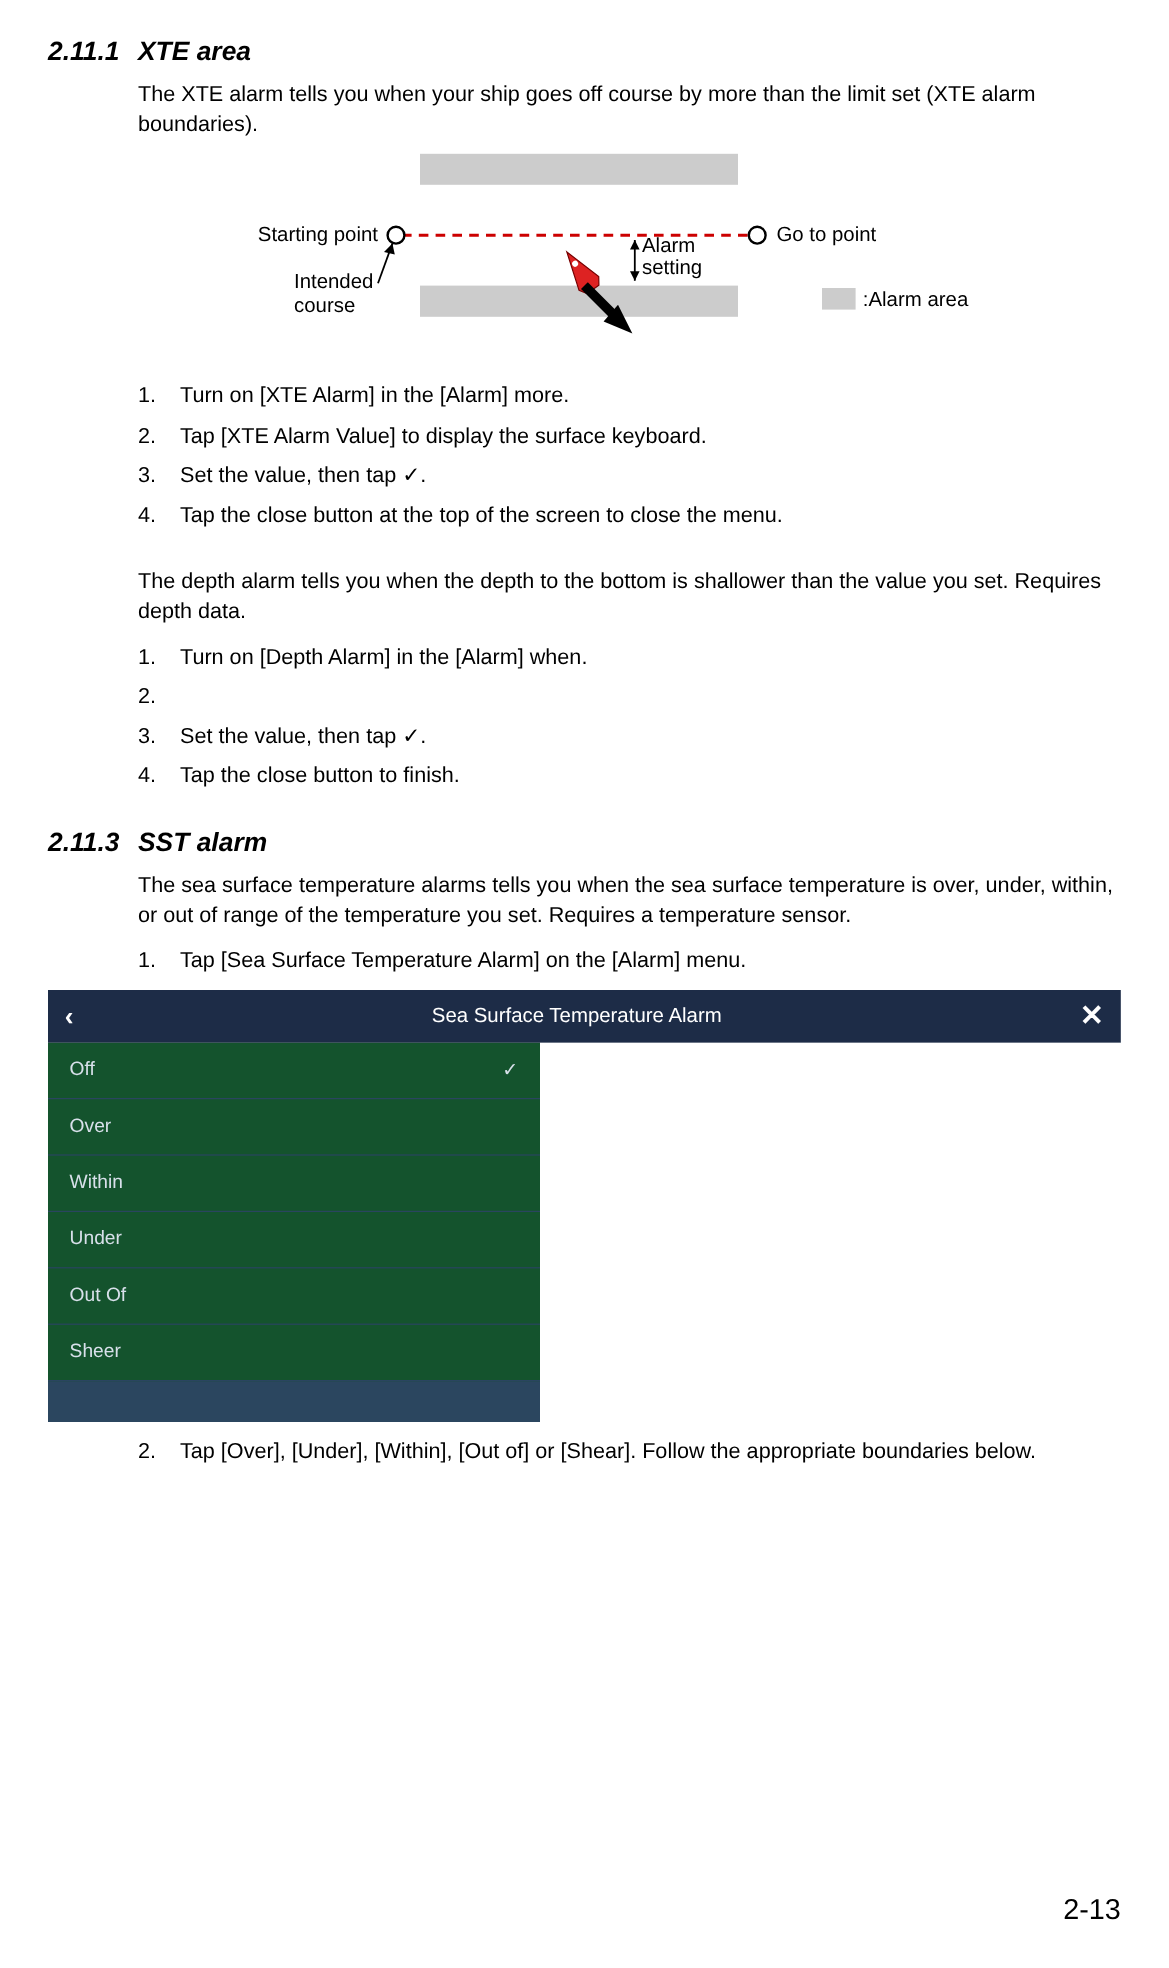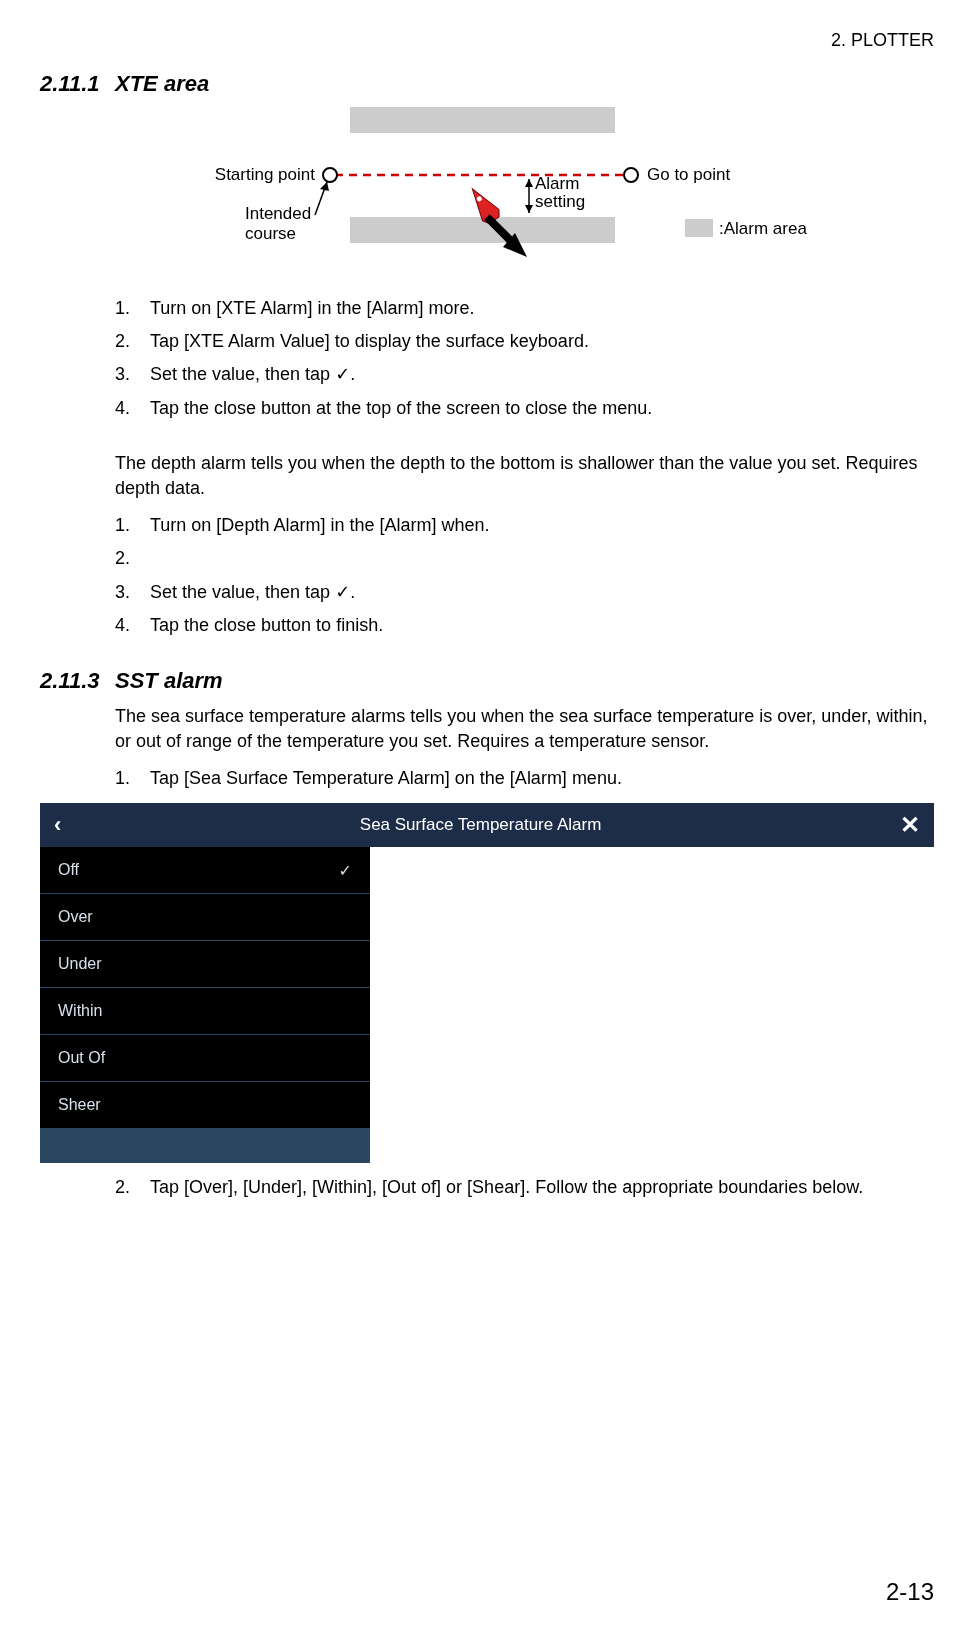--- a/index.html
+++ b/index.html
@@ -78,22 +78,22 @@
     font-weight: bold;
   }
   .ss-header .close {
     font-size: 24px;
     font-weight: bold;
   }
   .ss-body {
     display: flex;
   }
   .ss-list {
-    width: 330px;
-    background: #000000;
+    width: 410px;
+    background: #14532d;
     color: #d8e0ea;
   }
   .ss-row {
     height: 46px;
     display: flex;
     align-items: center;
     justify-content: space-between;
     padding: 0 18px;
     border-bottom: 1px solid #2a4560;
     font-size: 16px;
@@ -116,27 +116,27 @@
     right: 40px;
     font-size: 24px;
     font-weight: normal;
   }
 </style>
 </head>
 <body>
 
 <div class="page">
 
-  <div class="page-header">2.  PLOTTER</div>
 
   <div class="section">
     <div class="section-heading">
       <span class="section-number">2.11.1</span>
       <span>XTE area</span>
     </div>
+    <div class="body-text">The XTE alarm tells you when your ship goes off course by more than the limit set (XTE alarm boundaries).</div>
 
     <div class="diagram">
       <svg width="760" height="170" viewBox="0 0 760 170">
 
         <rect x="235" y="0" width="265" height="26" fill="#cccccc"></rect>
 
         <rect x="235" y="110" width="265" height="26" fill="#cccccc"></rect>
 
         <line x1="220" y1="68" x2="510" y2="68" stroke="#cc0000" stroke-width="2.5" stroke-dasharray="8 6"></line>
 
@@ -234,24 +234,24 @@
       <div class="ss-body">
         <div class="ss-list">
           <div class="ss-row">
             <span>Off</span>
             <span class="check">✓</span>
           </div>
           <div class="ss-row">
             <span>Over</span>
           </div>
           <div class="ss-row">
+            <span>Within</span>
+          </div>
+          <div class="ss-row">
             <span>Under</span>
-          </div>
-          <div class="ss-row">
-            <span>Within</span>
           </div>
           <div class="ss-row">
             <span>Out Of</span>
           </div>
           <div class="ss-row">
             <span>Sheer</span>
           </div>
           <div class="ss-row trailer"></div>
         </div>
         <div class="ss-right"></div>

